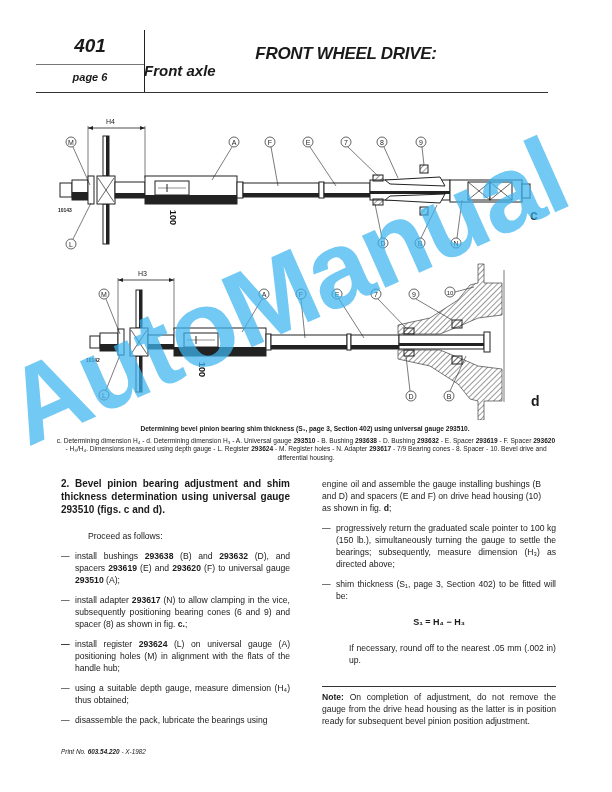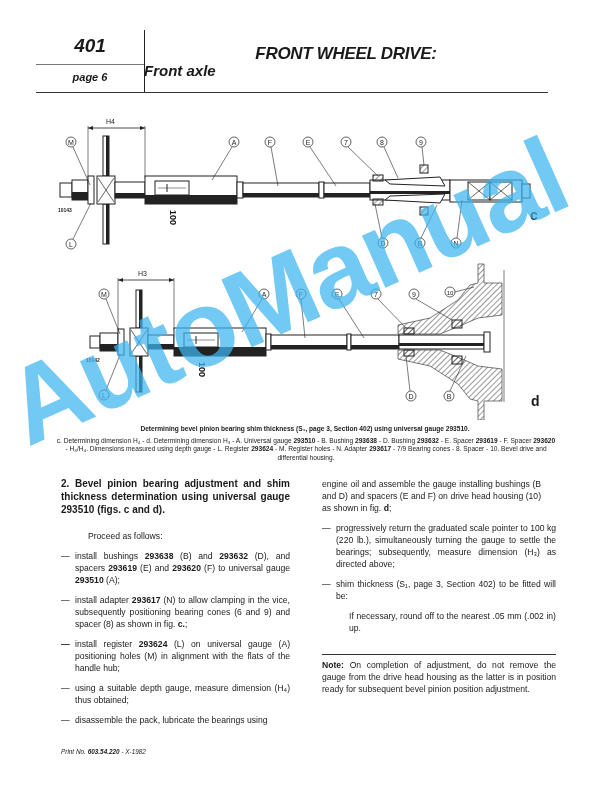--- a/index.html
+++ b/index.html
@@ -262,23 +262,24 @@
       <div class="dash-item"><span class="dash">—</span></div>
       <div class="dash-item"><span class="dash">—</span><span>install register </span><b>293624</b><span> (L) on universal gauge (A) positioning holes (M) in alignment with the flats of the handle hub;</span></div>
       <div class="dash-item"><span class="dash">—</span><span>using a suitable depth gauge, measure dimension (H₄) thus obtained;</span></div>
       <div class="dash-item"><span class="dash">—</span><span>disassemble the pack, lubricate the bearings using</span></div>
     </div>
 </div>
 
 <div class="col col-right">
   <div class="cont" id="cont-right"><span>engine oil and assemble the gauge installing bushings (B and D) and spacers (E and F) on drive head housing (10) as shown in fig. </span><b>d</b><span>;</span></div>
   <div id="steps-right">
-      <div class="dash-item"><span class="dash">—</span><span>progressively return the graduated scale pointer to 100 kg (220 lb.), simultaneously turning the gauge to settle the bearings; subsequently, measure dimension (H₃) as directed above;</span></div>
+      <div class="dash-item"><span class="dash">—</span><span>progressively return the graduated scale pointer to 100 kg (150 lb.), simultaneously turning the gauge to settle the bearings; subsequently, measure dimension (H₃) as directed above;</span></div>
       <div class="dash-item"><span class="dash">—</span><span>shim thickness (S₁, page 3, Section 402) to be fitted will be:</span></div>
     </div>
+  <div class="formula">S₁ = H₄ − H₃</div>
   <div class="para">If necessary, round off to the nearest .05 mm (.002 in) up.</div>
   <div class="note-rule"></div>
   <div class="note"><b>Note:</b><span> On completion of adjustment, do not remove the gauge from the drive head housing as the latter is in position ready for subsequent bevel pinion position adjustment.</span></div>
 </div>
 
 <div class="footer"><span>Print No. </span><b>603.54.220</b><span> - X-1982</span></div>
 
 <div class="watermark">AutoManual</div>
 
 </body></html>

